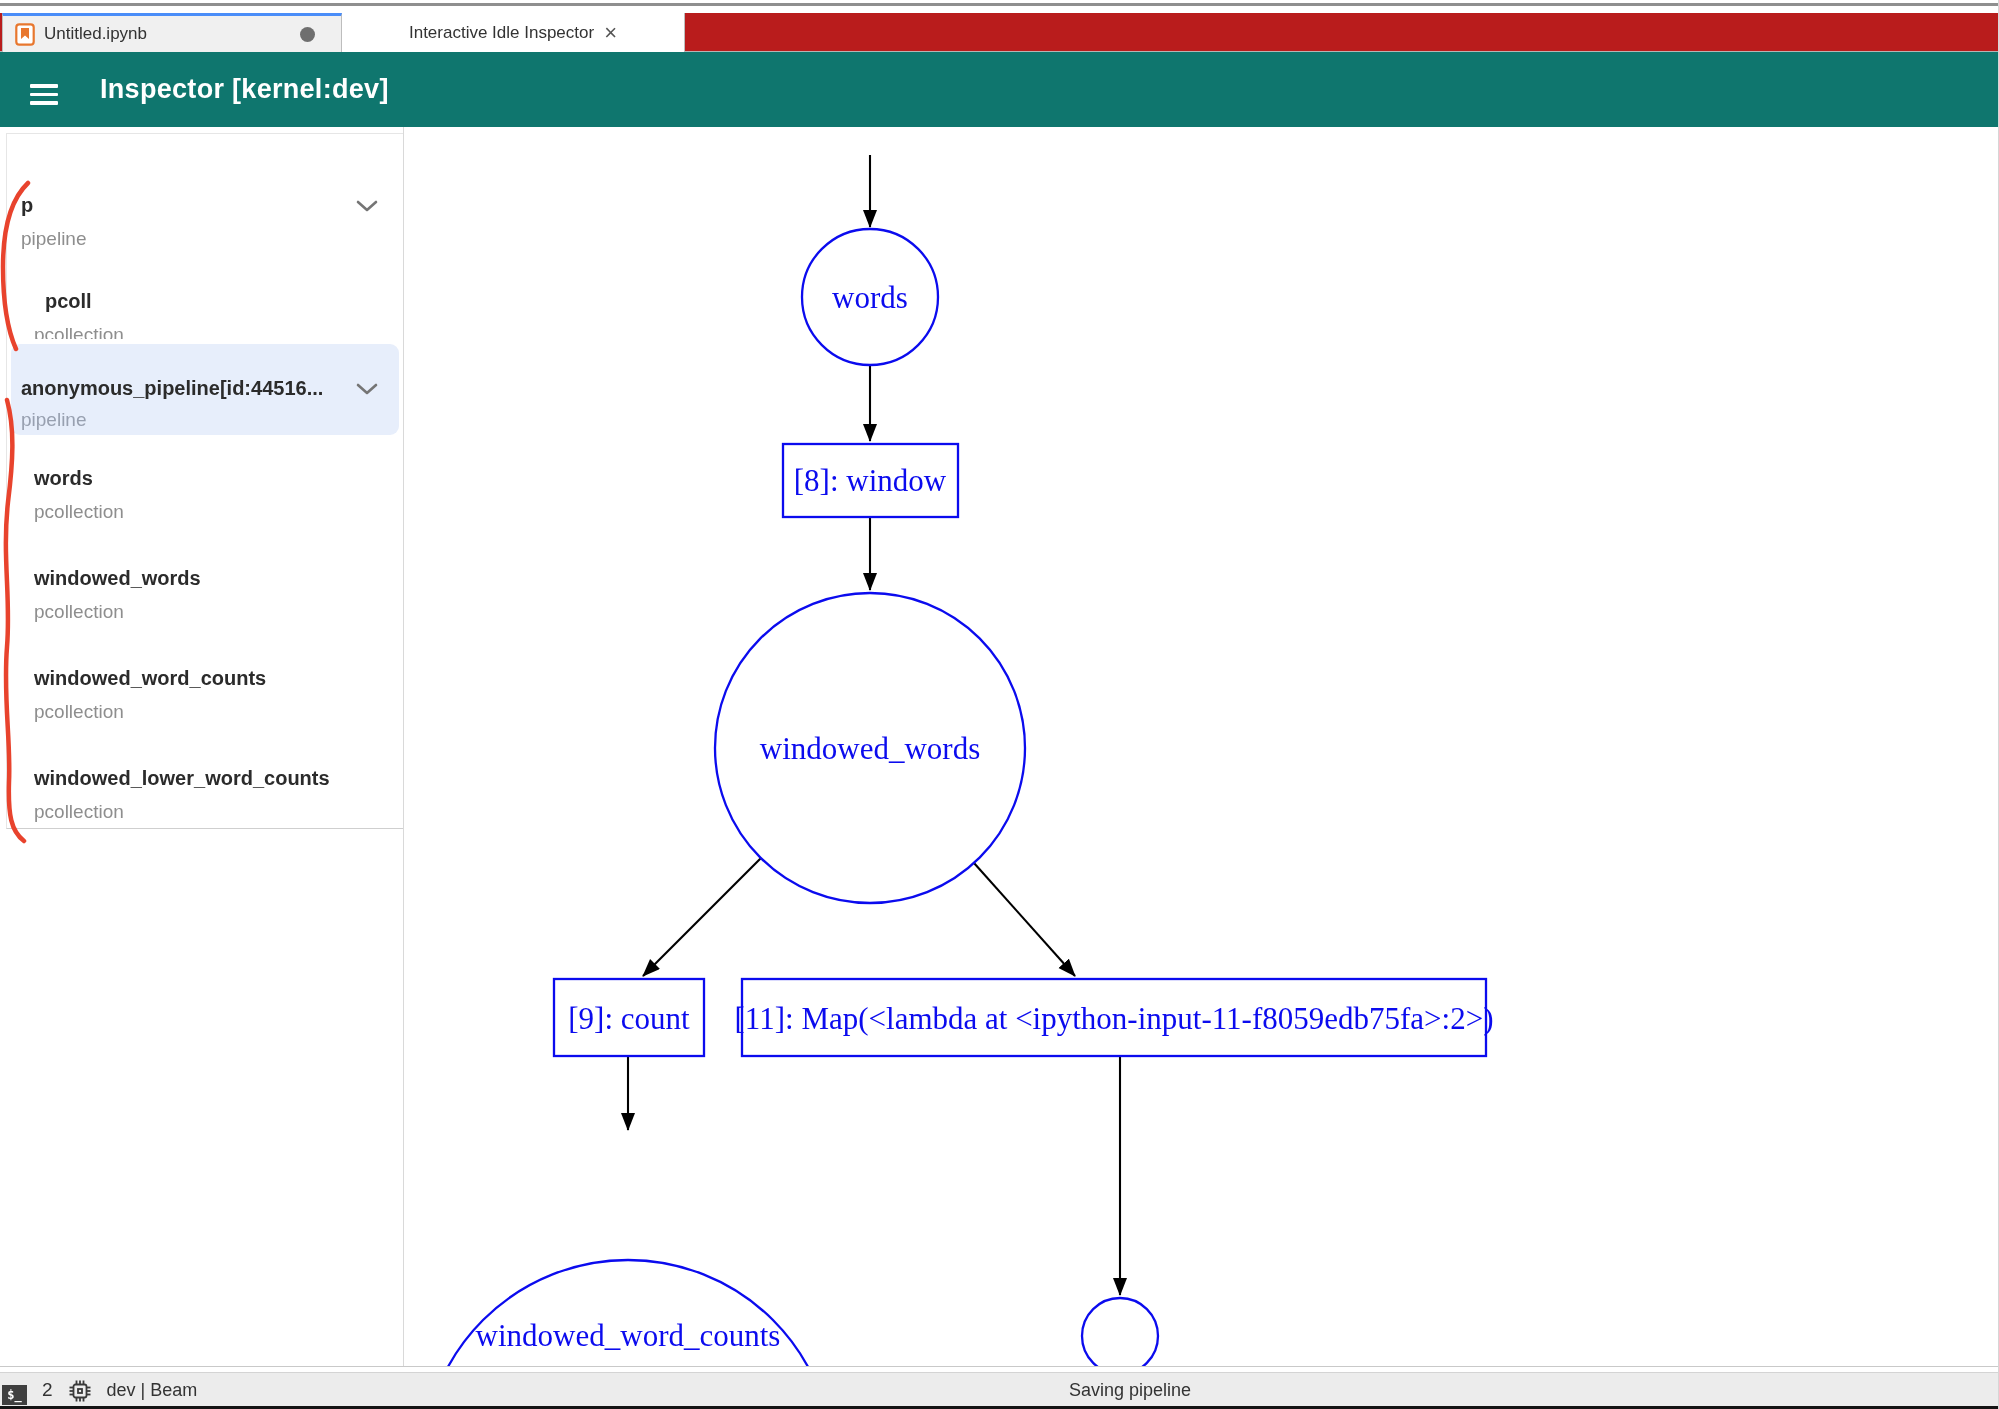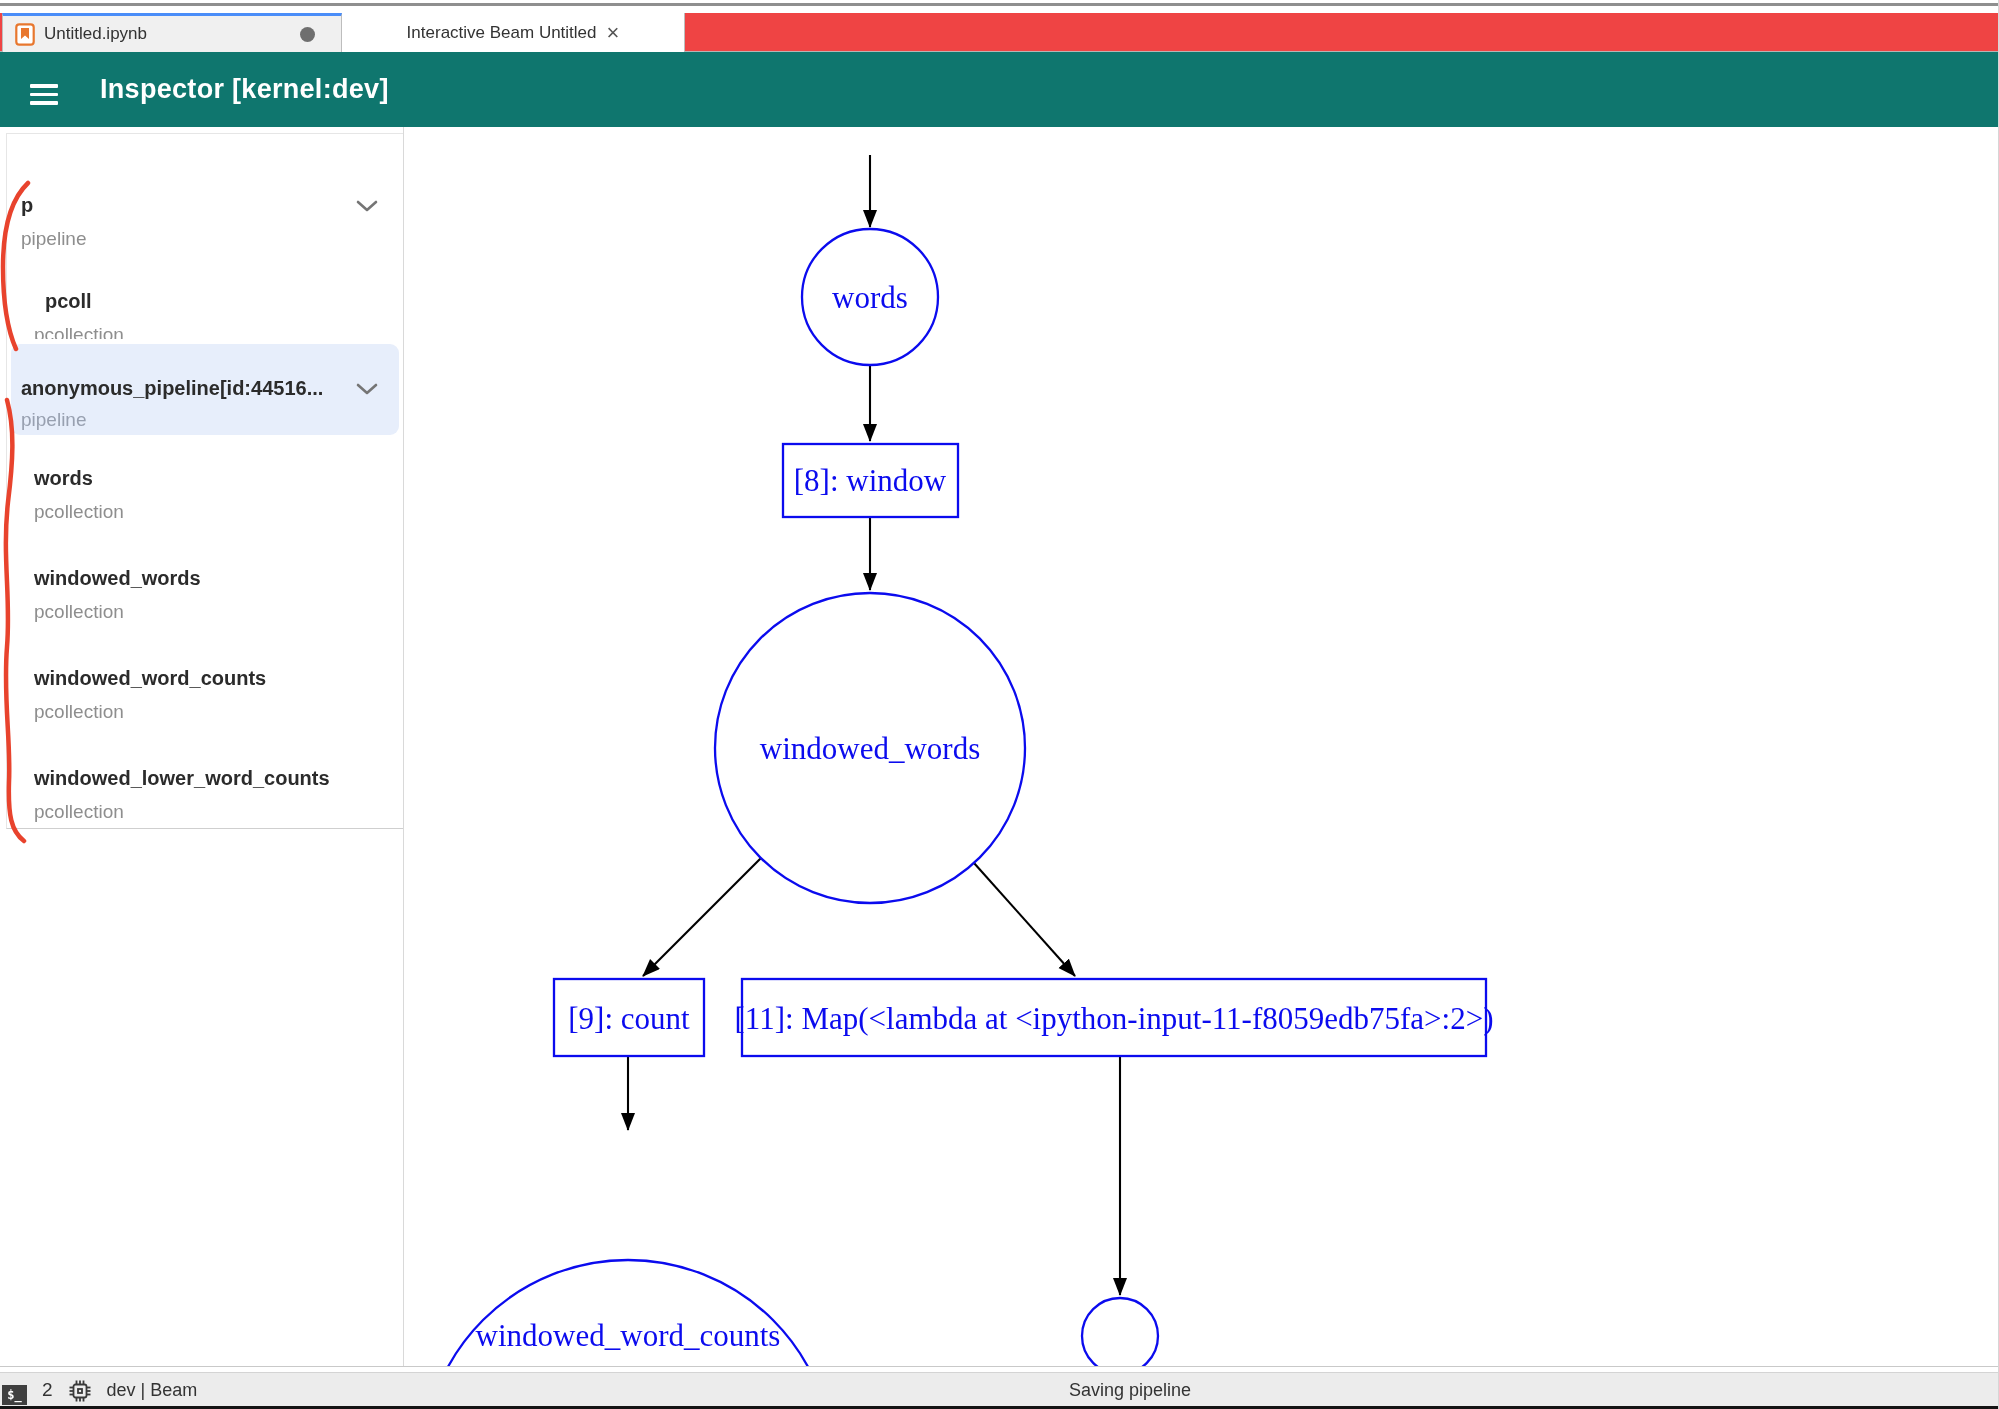--- a/index.html
+++ b/index.html
@@ -1,21 +1,21 @@
 <!DOCTYPE html>
 <html><head>
 <meta charset="utf-8">
 <style>
   html,body{margin:0;padding:0;background:#fff;}
   .window{position:relative;width:1999px;height:1409px;background:#fff;overflow:hidden;
           font-family:"Liberation Sans",sans-serif;border-right:1px solid #d6d6d6;box-sizing:border-box;}
   .top-line{position:absolute;top:3px;left:0;width:100%;height:3px;background:#8f8f8f;}
 
   
-  .tabbar{position:absolute;top:13px;left:0;width:100%;height:39px;background:#ef4444;
+  .tabbar{position:absolute;top:13px;left:0;width:100%;height:39px;background:#b91c1c;
           border-bottom:1px solid #b5b5b5;box-sizing:border-box;}
   .tab{position:absolute;top:0;height:39px;display:flex;align-items:center;box-sizing:border-box;
        font-size:17px;color:#333;cursor:default;}
   .tab-notebook{left:2px;width:340px;background:#f0f0f0;border-top:3px solid #4a8df8;
                 border-left:1px solid #bdbdbd;border-right:1px solid #bdbdbd;padding:0 12px;}
   .tab-inspector{left:342px;width:343px;background:#fff;border-right:1px solid #bdbdbd;
                  justify-content:center;padding:0 10px;}
   .nb-icon{width:20px;height:23px;margin-right:9px;flex:0 0 auto;}
   .dirty-dot{width:15px;height:15px;border-radius:50%;background:#6f6f6f;margin-left:auto;margin-right:14px;}
   .tab-close{font-size:22px;color:#555;margin-left:10px;line-height:1;}
@@ -74,21 +74,21 @@
   <div class="tabbar">
     <div class="tab tab-notebook">
       <svg class="nb-icon" viewBox="0 0 20 23">
         <rect x="1.3" y="1.3" width="17.4" height="20.4" rx="3" fill="#fff" stroke="#e8772e" stroke-width="2.2"></rect>
         <polygon points="6,5 14,5 14,16 10,12.4 6,16" fill="#e8772e"></polygon>
       </svg>
       <span>Untitled.ipynb</span>
       <span class="dirty-dot"></span>
     </div>
     <div class="tab tab-inspector">
-      <span>Interactive Beam Untitled</span>
+      <span>Interactive Idle Inspector</span>
       <span class="tab-close">×</span>
     </div>
   </div>
 
   <div class="appbar">
     <div class="hamburger">
       <span></span>
         <span></span>
         <span></span>
     </div>

